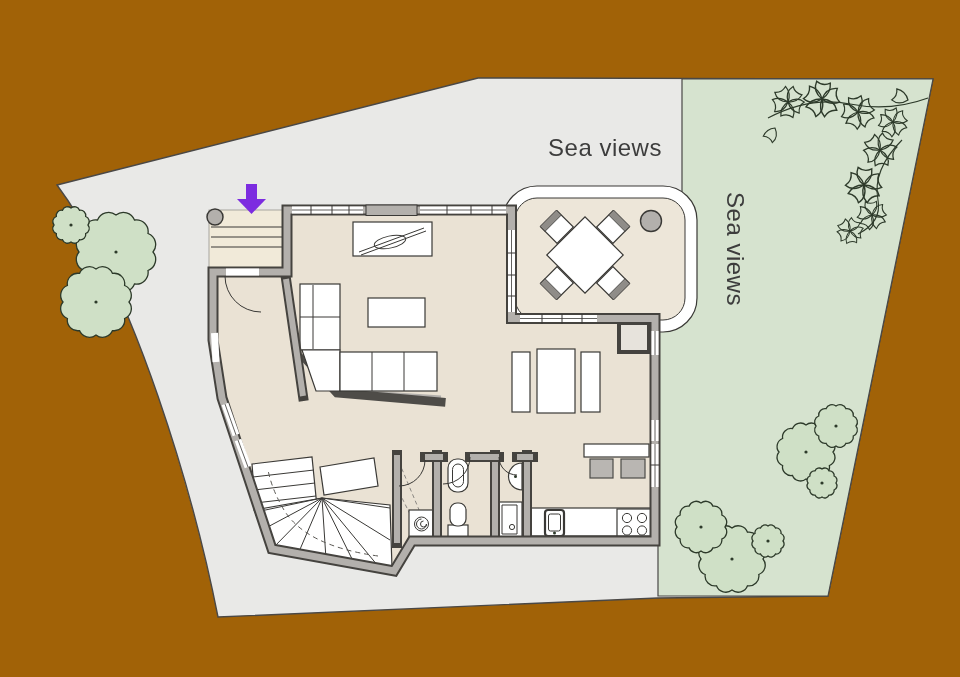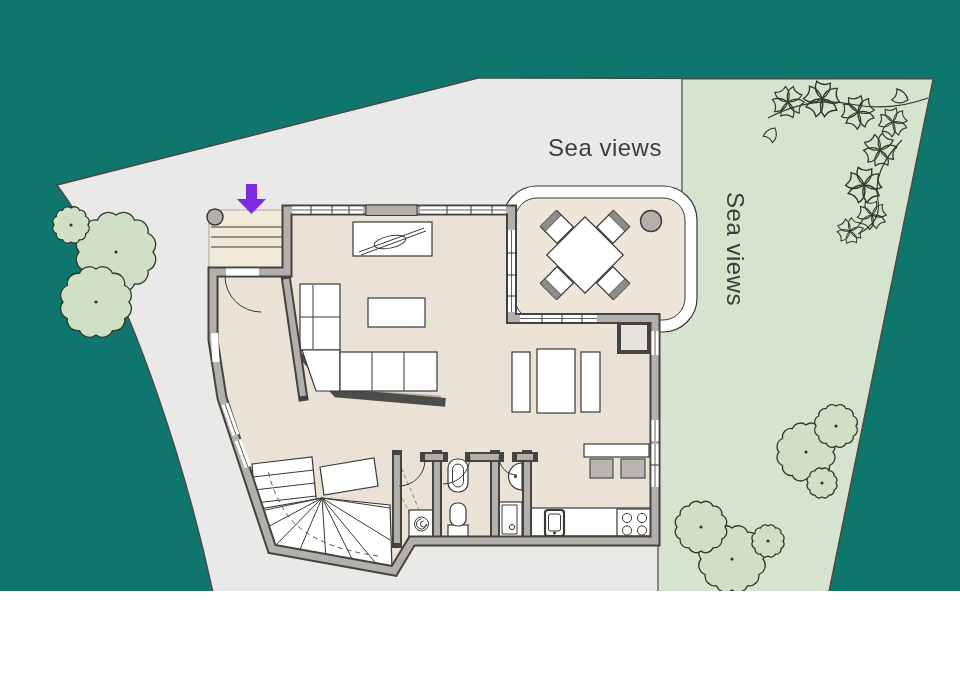--- a/index.html
+++ b/index.html
@@ -1,16 +1,16 @@
 <!DOCTYPE html>
 <html style="--plot-gray: #e9e9e7; --garden-green: #d6e3cf; --floor-beige: #eae2d4; --porch-beige: #f1ead9; --terrace-beige: #ede6d9; --wall-gray: #b3b0ac; --wall-dark: #45433f; --line-dark: #3a3936; --boundary-line: #4a4846; --tree-fill: #cfe0c6; --tree-line: #2d3a2a; --arrow-purple: #7c2ce0; --label-text: #3d3d3d; --stool-gray: #b9b6b2;"><head>
 <meta charset="utf-8">
 <style>
   html,body{margin:0;padding:0;background:#ffffff;}
-  .page{position:relative;width:960px;height:591px;background:#0f766e;overflow:hidden;
+  .page{position:relative;width:960px;height:677px;background:#a16207;overflow:hidden;
         font-family:"Liberation Sans", sans-serif;}
   svg{display:block;}
   .plot{fill:var(--plot-gray);stroke:var(--boundary-line);stroke-width:1.4;}
   .garden{fill:var(--garden-green);stroke:var(--boundary-line);stroke-width:1.2;}
   .floor{fill:var(--floor-beige);}
   .porch{fill:var(--porch-beige);stroke:#a8a5a0;stroke-width:1;}
   .wallD{stroke:var(--wall-dark);stroke-width:11;fill:none;stroke-linecap:square;stroke-linejoin:miter;}
   .wallG{stroke:var(--wall-gray);stroke-width:7;fill:none;stroke-linecap:butt;stroke-linejoin:miter;}
   .iwallD{stroke:var(--wall-dark);stroke-width:10;fill:none;stroke-linecap:square;}
   .iwallG{stroke:var(--wall-gray);stroke-width:6;fill:none;stroke-linecap:butt;}

